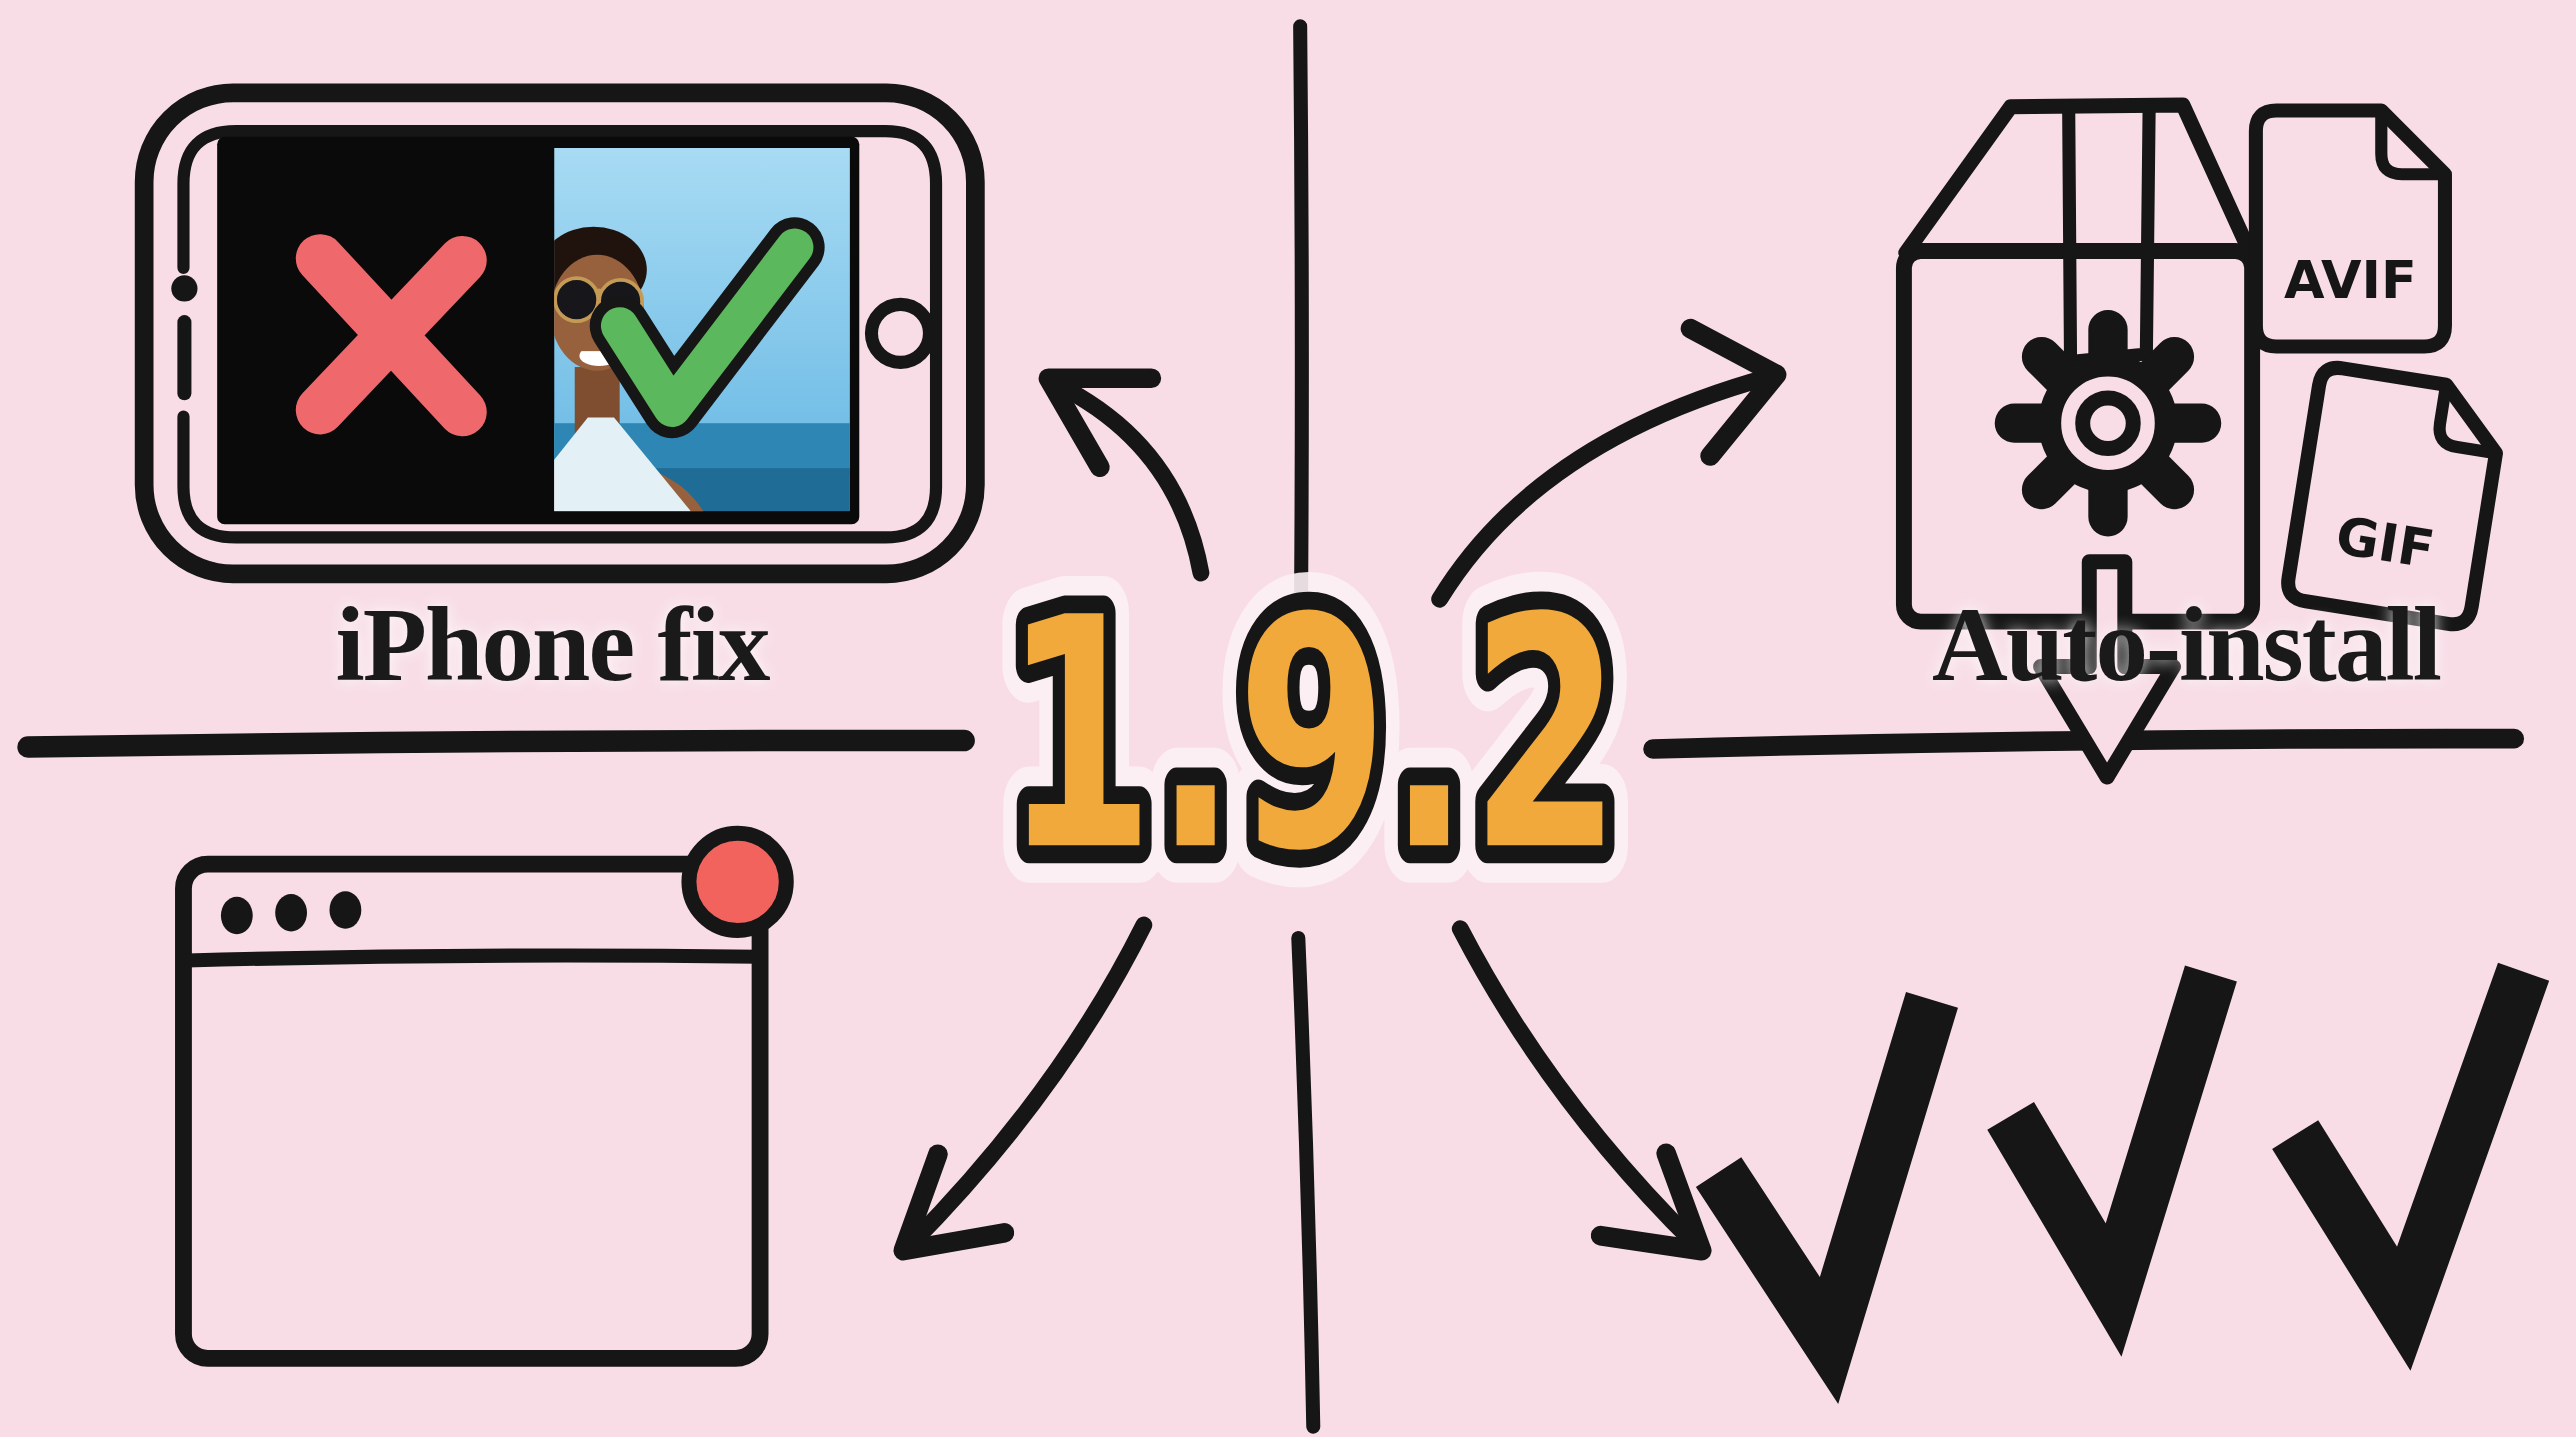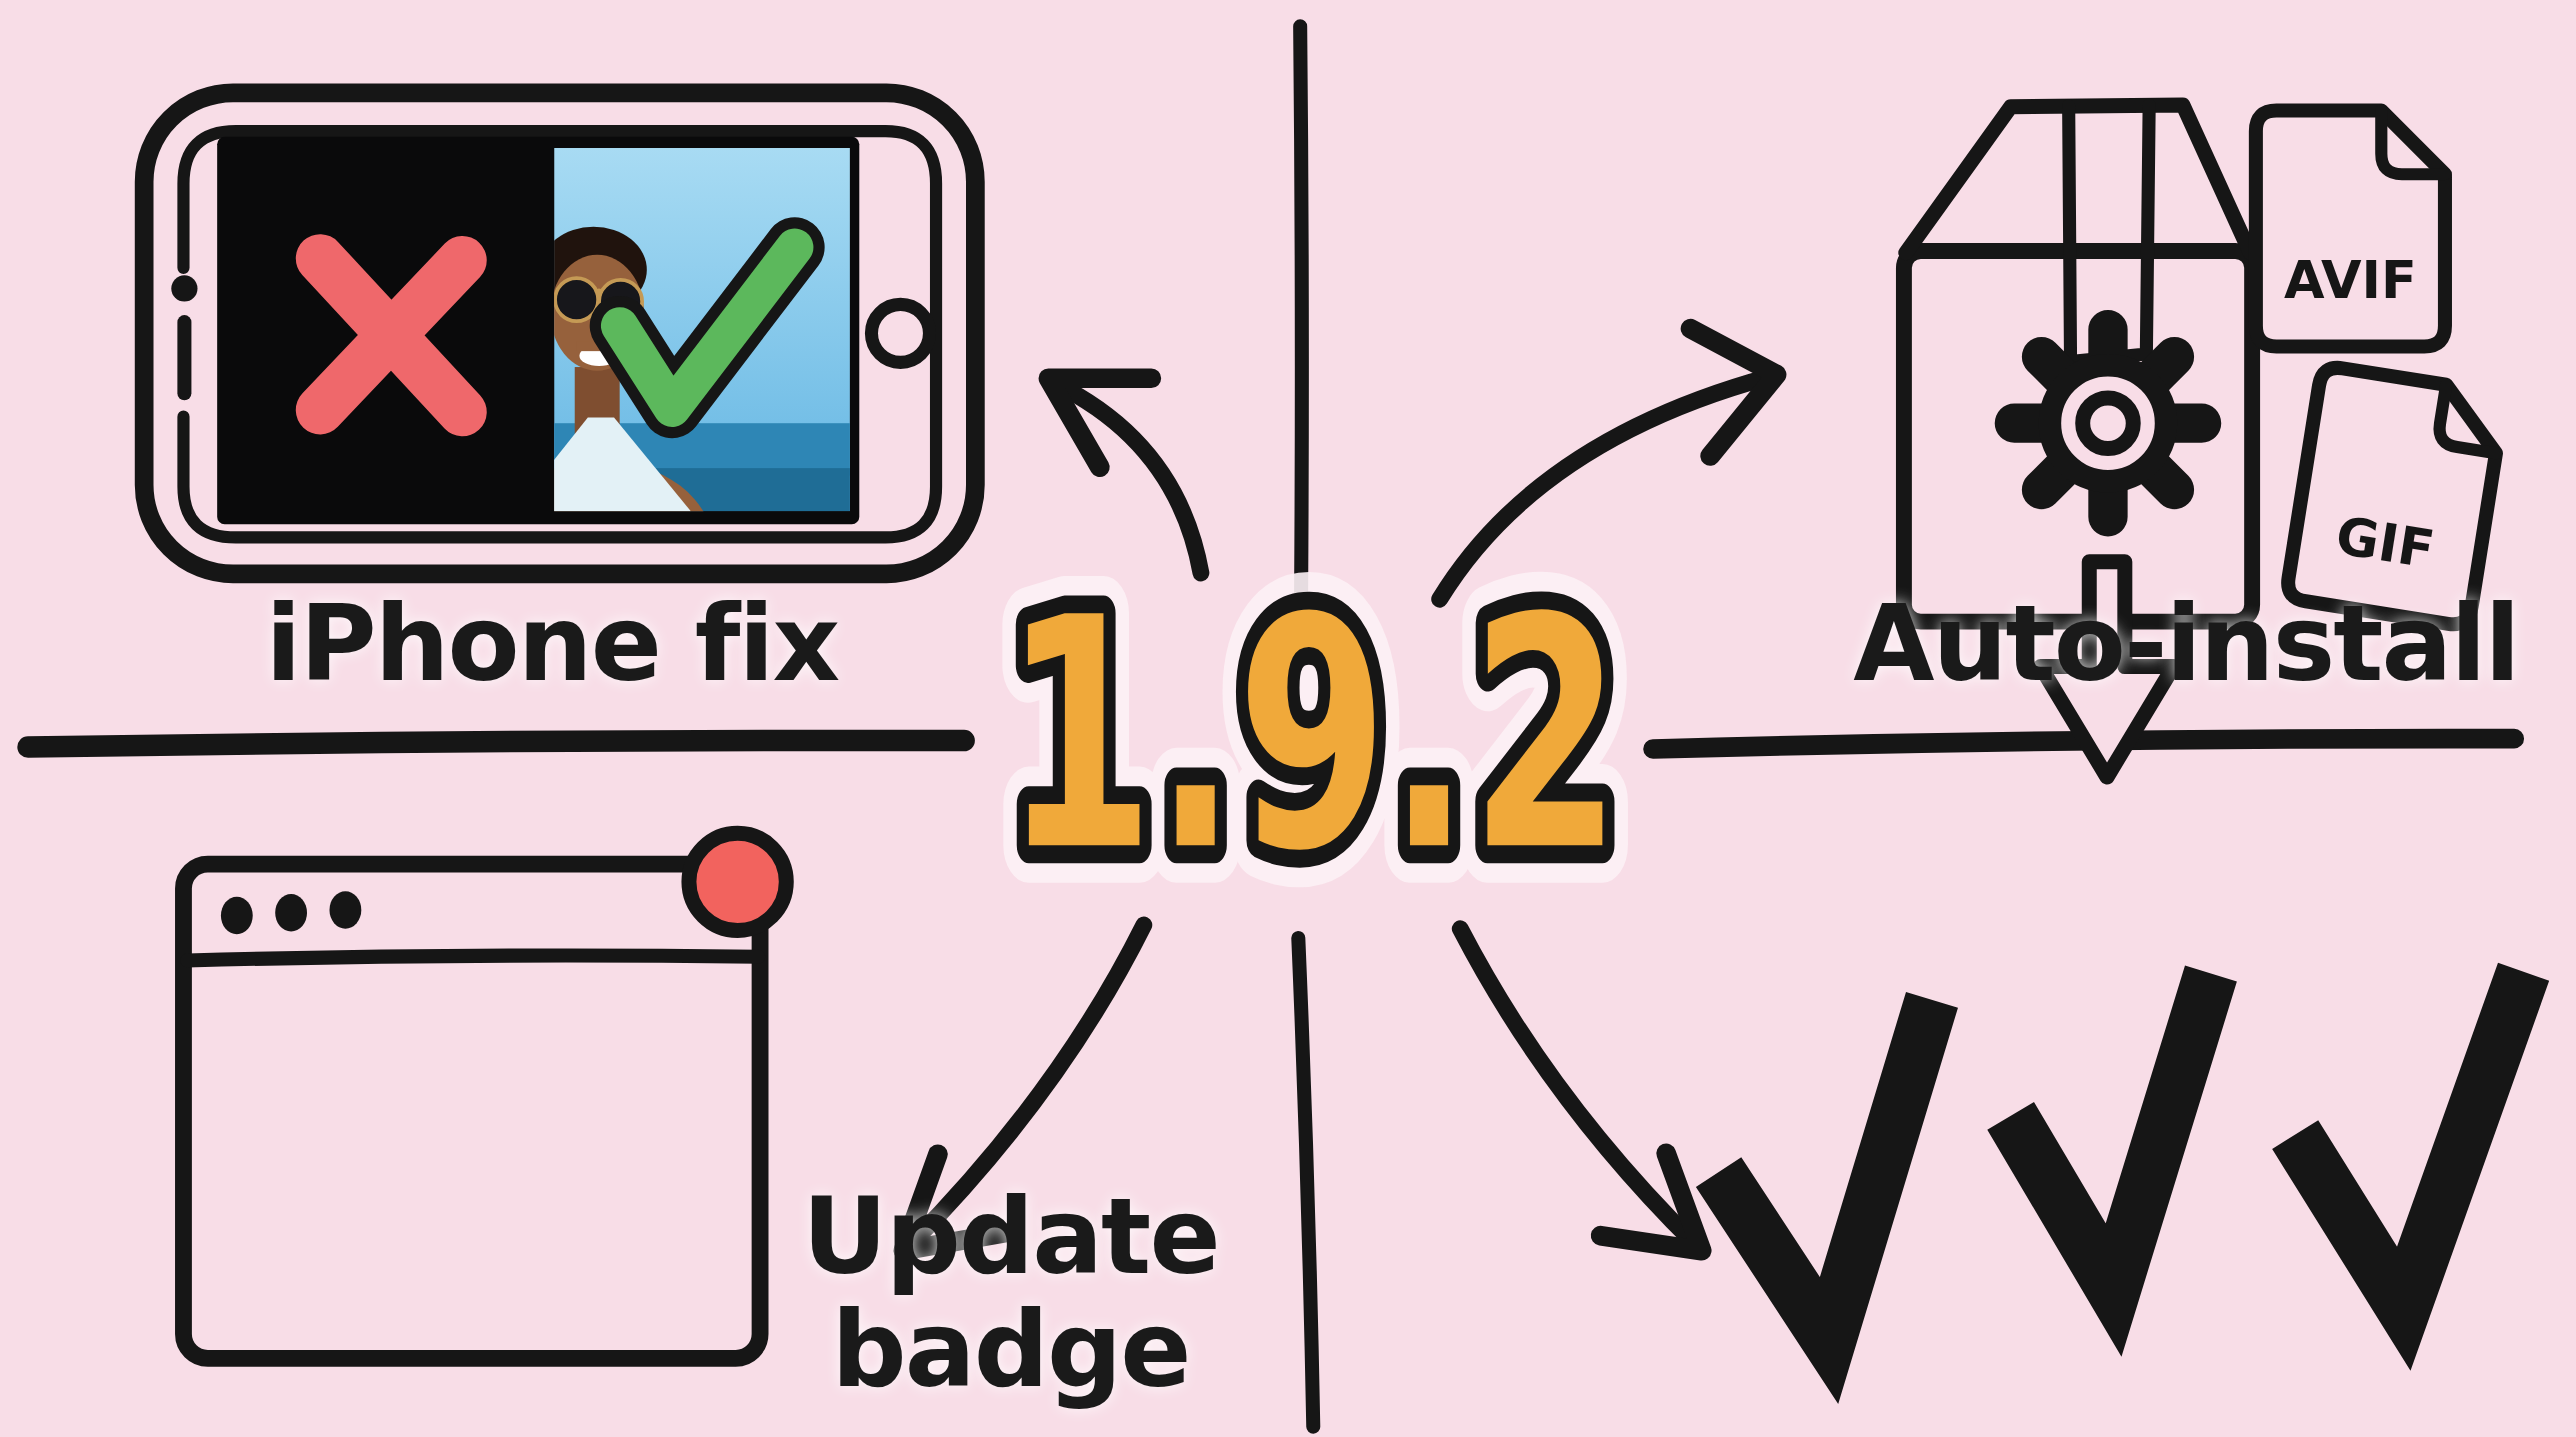--- a/index.html
+++ b/index.html
@@ -20,20 +20,21 @@
   .artwork{position:absolute;inset:0;width:100%;height:100%}
   .ink{stroke:var(--ink);fill:none;stroke-linecap:round;stroke-linejoin:round}
   .ink-fill{fill:var(--ink);stroke:none}
   .paper{fill:var(--bg)}
   .brush{stroke:var(--ink);fill:none;stroke-linecap:butt;stroke-linejoin:miter}
   .label{
     position:absolute;text-align:center;color:var(--label_ink);
     font-weight:700;font-size:105px;letter-spacing:-1.9px;line-height:1.08;
     text-shadow:0 0 15px rgba(255,255,255,.85);
     white-space:normal;
+    font-family:Liberation Serif, serif;
   }
   .version-text{
     font-family:"DejaVu Sans","Liberation Sans",sans-serif;
     font-weight:700;font-size:340px;
   }
   .file-label{
     font-family:"DejaVu Sans","Liberation Sans",sans-serif;
     font-weight:700;font-size:56px;fill:var(--ink);letter-spacing:0px;
     text-anchor:middle;
   }
@@ -167,16 +168,15 @@
     <g>
       <text class="version-text" x="1402" y="903" text-anchor="middle" textLength="660" lengthAdjust="spacingAndGlyphs" style="fill:none;stroke:var(--halo);stroke-width:80;stroke-linejoin:round;opacity:.9">1.9.2</text>
       <text class="version-text" x="1402" y="903" text-anchor="middle" textLength="660" lengthAdjust="spacingAndGlyphs" paint-order="stroke" style="fill:var(--accent);stroke:var(--ink);stroke-width:38;stroke-linejoin:round">1.9.2</text>
     </g>
   </svg>
 
   <div class="label" style="left:187px;top:588px;width:730px">iPhone fix</div>
 
   <div class="label" style="left:1821px;top:588px;width:730px">Auto-install</div>
 
-  <div class="label" style="left:739px;top:1181px;width:543px">Update badge</div>
 
 </div>
 
 
 </body></html>

